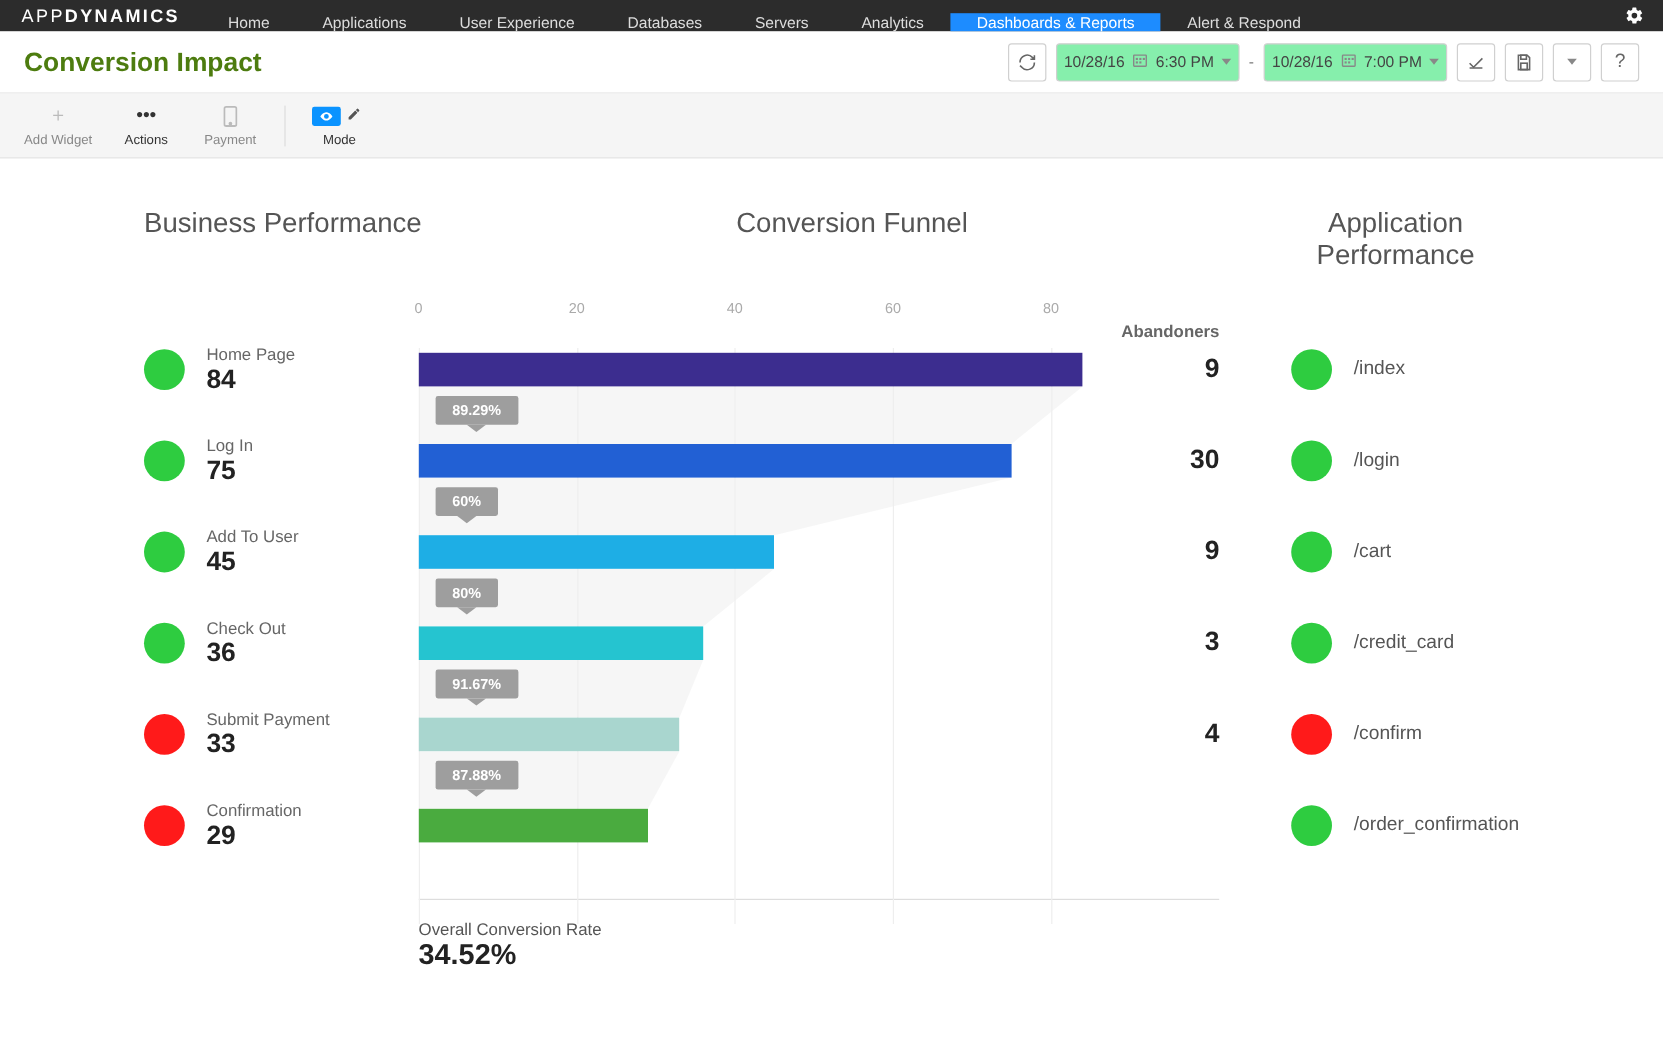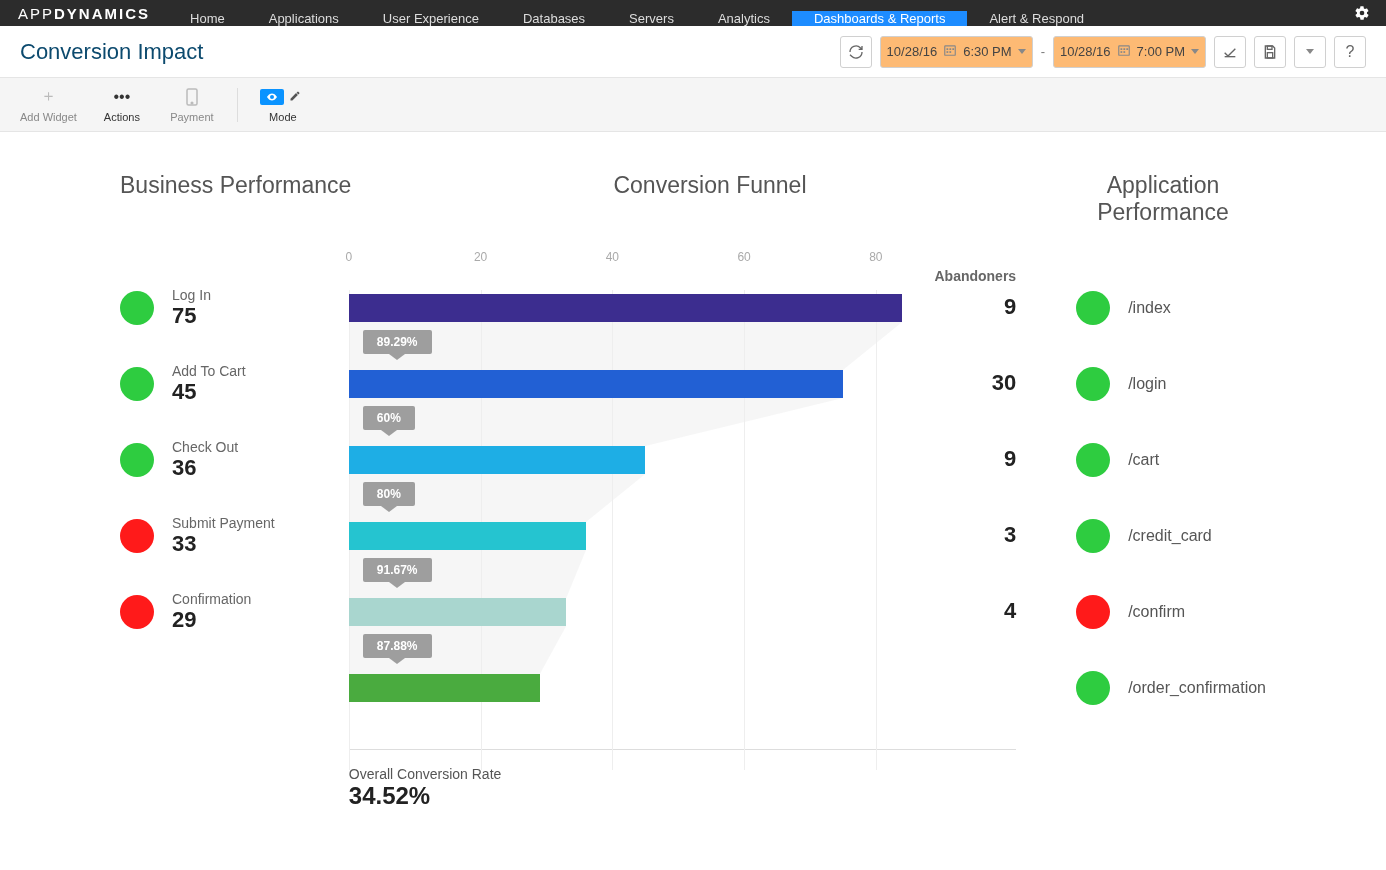--- a/index.html
+++ b/index.html
@@ -9,24 +9,24 @@
   .topnav { background:#2c2c2c; height:26px; display:flex; align-items:stretch; color:#ddd; font-size:13px; }
   .logo { padding:0 18px; font-size:15px; font-weight:300; letter-spacing:2px; display:flex; align-items:center; color:#fff; }
   .logo b { font-weight:600; letter-spacing:2px; }
   .nav-items { display:flex;align-items:flex-end; }
   .nav-item { padding:0 22px; display:flex; align-items:center; cursor:pointer; }
   .nav-item.active { background:#1d8cff; color:#fff; }
   .gear { margin-left:auto; padding:0 16px; display:flex; align-items:center; cursor:pointer; }
 
   
   .subheader { height:52px; border-bottom:1px solid #e5e5e5; display:flex; align-items:center; padding:0 20px; }
-  .page-title { font-size:22px; color:#0c4a6e; font-weight:400; }
+  .page-title { font-size:22px; color:#4d7c0f; font-weight:700; }
   .subheader-right { margin-left:auto; display:flex; align-items:center; gap:8px; }
   .btn-icon { border:1px solid #d0d0d0; border-radius:3px; height:32px; min-width:32px; display:flex; align-items:center; justify-content:center; background:#fff; cursor:pointer; color:#666; }
-  .date-picker { border:1px solid #d0d0d0; border-radius:3px; height:32px; display:flex; align-items:center; background:#fdba74; padding:0 6px; gap:6px; font-size:13px; color:#444; cursor:pointer; }
+  .date-picker { border:1px solid #d0d0d0; border-radius:3px; height:32px; display:flex; align-items:center; background:#86efac; padding:0 6px; gap:6px; font-size:13px; color:#444; cursor:pointer; }
   .date-dash { color:#777; font-size:13px; }
   .chev-down { width:0; height:0; border-left:4px solid transparent; border-right:4px solid transparent; border-top:5px solid #888; }
 
   
   .toolbar { height:54px; background:#f5f5f5; border-bottom:1px solid #e5e5e5; display:flex; align-items:center; padding:0 20px; gap:20px; }
   .tool { display:flex; flex-direction:column; align-items:center; gap:4px; cursor:pointer; font-size:11px; color:#888; min-width:50px; }
   .tool.enabled { color:#333; }
   .tool .icon { font-size:16px; height:20px; display:flex; align-items:center; }
   .tool-div { width:1px; height:34px; background:#ddd; }
   .mode-badge { display:flex; align-items:center; }
@@ -200,31 +200,38 @@
   <div class="headings">
     <div class="h-left">Business Performance</div>
     <div class="h-mid">Conversion Funnel</div>
     <div class="h-right">Application Performance</div>
   </div>
 
   <div class="funnel-area">
 
     <div class="left-col" id="left-col">
       <div style="height:20px"></div>
+    <div class="bp-row">
+          <div class="status-dot green"></div>
+          <div class="bp-text">
+            <div class="lbl">Home Page</div>
+            <div class="val">84</div>
+          </div>
+        </div>
         <div class="bp-row">
           <div class="status-dot green"></div>
           <div class="bp-text">
             <div class="lbl">Log In</div>
             <div class="val">75</div>
           </div>
         </div>
         <div class="bp-row">
           <div class="status-dot green"></div>
           <div class="bp-text">
-            <div class="lbl">Add To Cart</div>
+            <div class="lbl">Add To User</div>
             <div class="val">45</div>
           </div>
         </div>
         <div class="bp-row">
           <div class="status-dot green"></div>
           <div class="bp-text">
             <div class="lbl">Check Out</div>
             <div class="val">36</div>
           </div>
         </div>

